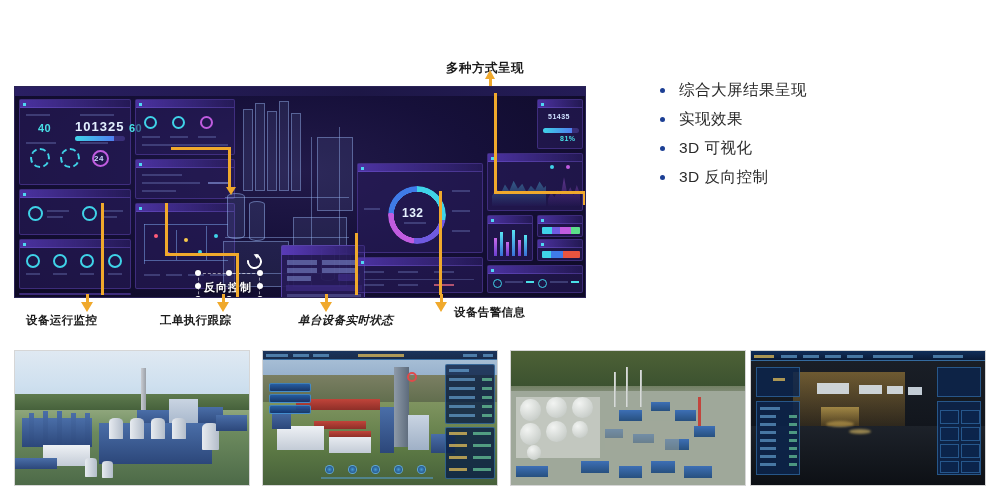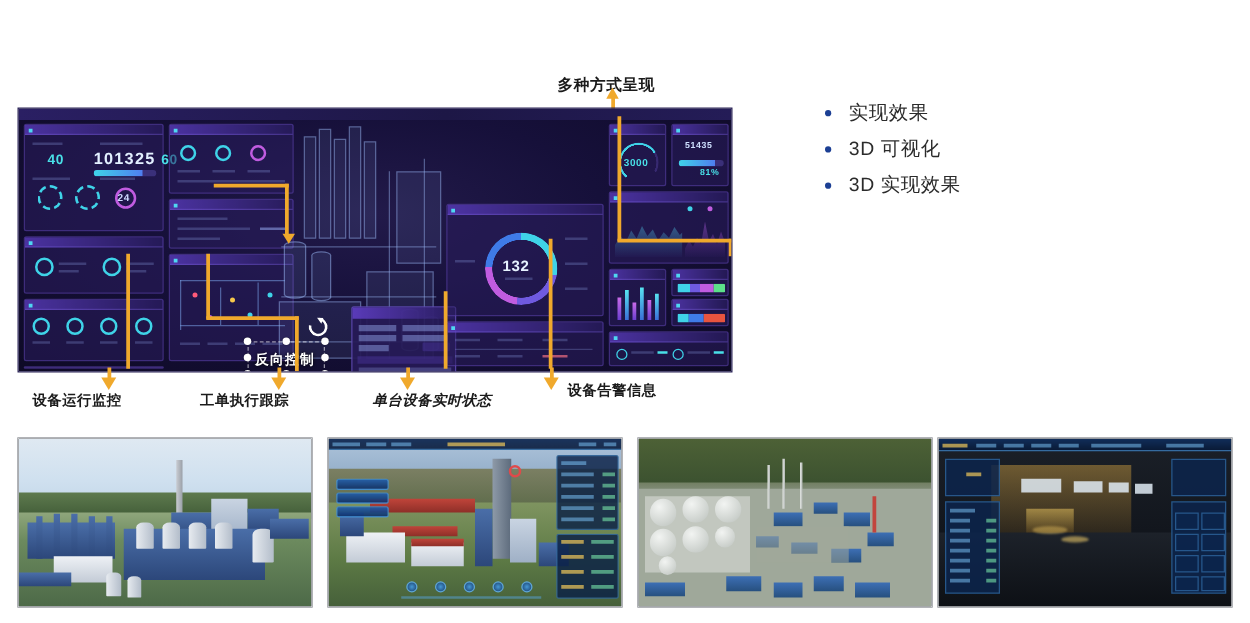--- a/index.html
+++ b/index.html
@@ -255,29 +255,33 @@
 </style>
 </head>
 <body>
 
 <div class="page">
 
 
   <div class="bullets">
     <div class="bullet-row">
       <span class="bullet-dot"></span>
+      <span class="bullet-text">综合大屏结果呈现</span>
+    </div>
+    <div class="bullet-row">
+      <span class="bullet-dot"></span>
       <span class="bullet-text">实现效果</span>
     </div>
     <div class="bullet-row">
       <span class="bullet-dot"></span>
       <span class="bullet-text">3D 可视化</span>
     </div>
     <div class="bullet-row">
       <span class="bullet-dot"></span>
-      <span class="bullet-text">3D 实现效果</span>
+      <span class="bullet-text">3D 反向控制</span>
     </div>
   </div>
 
   <div class="top-callout">多种方式呈现</div>
   <div class="top-arrow"></div>
 
   <div class="dash">
     <div class="dash-topbar"></div>
 
     <div class="panel" style="left:4px; top:12px; width:112px; height:86px;">
@@ -424,25 +428,20 @@
       <div class="panel-hd"></div>
       <div class="tinyline dim" style="left:6px;  top:13px; width:20px;"></div>
       <div class="tinyline dim" style="left:40px; top:13px; width:20px;"></div>
       <div class="tinyline dim" style="left:76px; top:13px; width:20px;"></div>
       <div class="tinyline dim" style="left:6px;  top:21px; width:110px; height:1px;"></div>
       <div class="tinyline dim" style="left:6px;  top:26px; width:20px;"></div>
       <div class="tinyline dim" style="left:40px; top:26px; width:20px;"></div>
       <div class="tinyline dim" style="left:76px; top:26px; width:20px; background:rgba(240,110,130,.7);"></div>
     </div>
 
-    <div class="panel" style="left:472px; top:12px; width:46px; height:50px;">
-      <div class="panel-hd"></div>
-      <div class="gauge" style="left:7px; top:14px; width:32px; height:32px;"></div>
-      <div class="bignum cyan" style="left:11px; top:26px; font-size:8px;">3000</div>
-    </div>
 
     <div class="panel" style="left:522px; top:12px; width:46px; height:50px;">
       <div class="panel-hd"></div>
       <div class="bignum" style="left:10px; top:13px; font-size:7px; color:#cfe0ff;">51435</div>
       <div class="progress" style="left:5px; top:28px; width:36px;">
           <i style="width:81%"></i>
         </div>
       <div class="bignum cyan" style="left:22px; top:35px; font-size:7px;">81%</div>
     </div>
 

